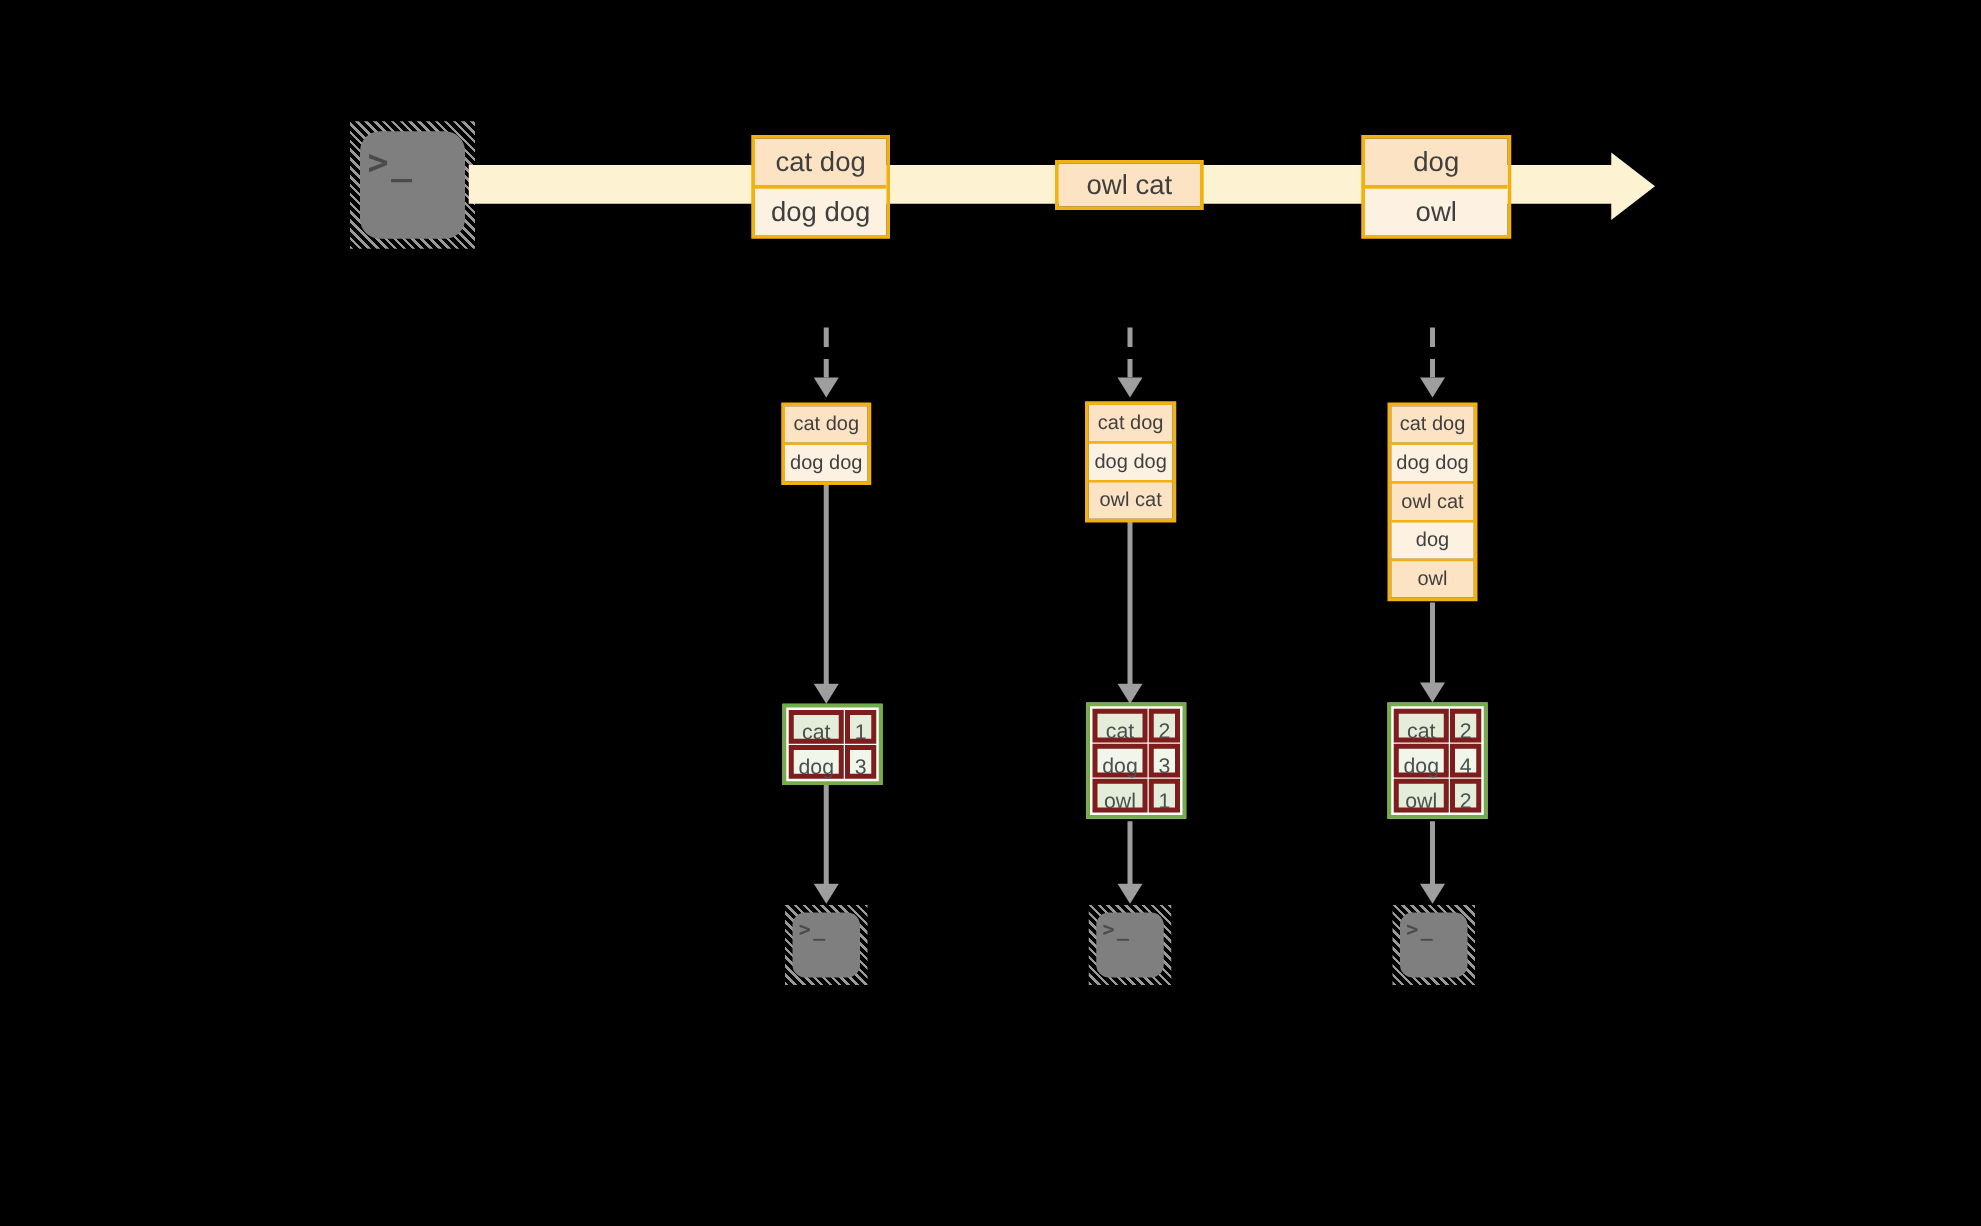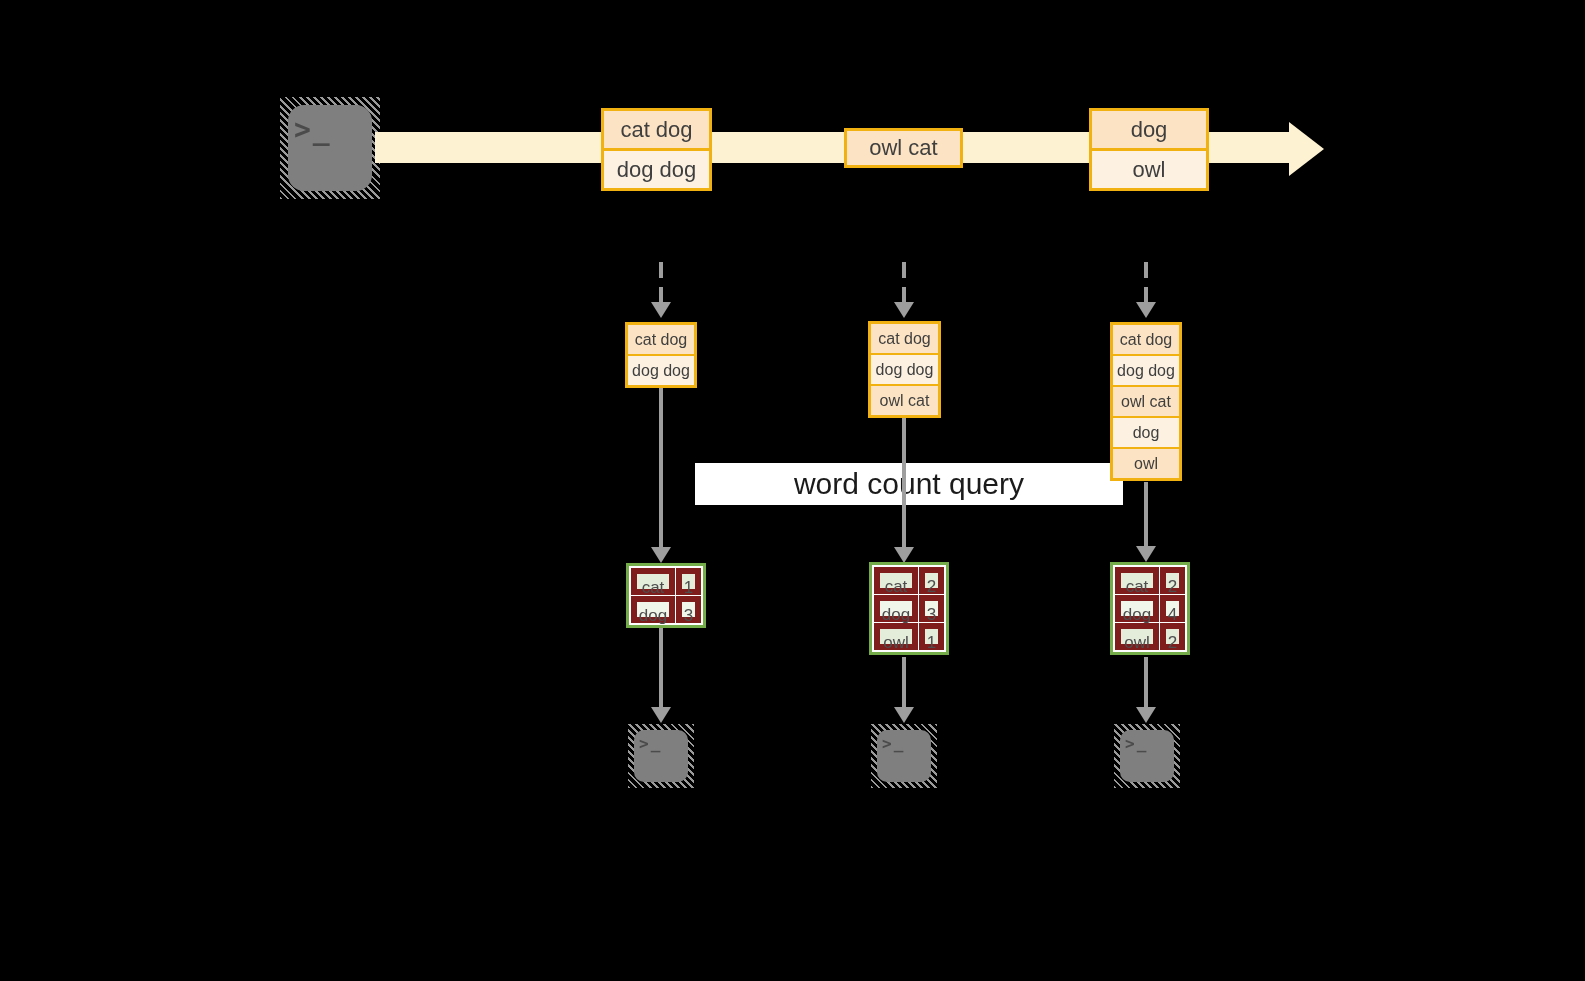--- a/index.html
+++ b/index.html
@@ -39,21 +39,21 @@
   .vline.dashed{background:repeating-linear-gradient(to bottom,#9e9e9e 0 16px,transparent 16px 25px);}
   .vhead{position:absolute;width:0;height:0;z-index:2;
     border-left:10px solid transparent;border-right:10px solid transparent;border-top:16px solid #9e9e9e;}
   
   .query-label{position:absolute;left:695px;top:463px;width:428px;height:42px;background:#ffffff;
     z-index:1;text-align:center;line-height:42px;font-size:30px;color:#1b1b1b;}
   
   .wc-table{position:absolute;z-index:3;border:3px solid #74ac49;background:#ffffff;
     display:grid;grid-template-columns:44px 25px;gap:1px;padding:2px;}
   .wc-cell{height:27px;line-height:27px;text-align:center;font-size:17px;color:#4e4e4e;
-    border:6px solid #7f1d1d;box-sizing:border-box;}
+    border:4px solid #7f1d1d;box-sizing:border-box;}
   .gfill-a{background:#e4edda;}
   .gfill-b{background:#f1f6eb;}
 </style>
 </head>
 <body>
 
 <div id="canvas">
 
   <div class="terminal big" style="left:280px;top:97px;width:100px;height:102px;">
     <div class="hatch-bg"></div>
@@ -93,21 +93,20 @@
     <div class="stack-row fill-a">owl cat</div>
   </div>
   <div class="stack" style="left:1110px;top:322px;width:66px;">
     <div class="stack-row fill-a">cat dog</div>
     <div class="stack-row fill-b">dog dog</div>
     <div class="stack-row fill-a">owl cat</div>
     <div class="stack-row fill-b">dog</div>
     <div class="stack-row fill-a">owl</div>
   </div>
 
-  <div class="query-label">word count query</div>
 
   <div class="vline" style="left:659px;top:388px;height:160px;"></div>
   <div class="vhead" style="left:651px;top:547px;"></div>
   <div class="vline" style="left:902px;top:417px;height:131px;"></div>
   <div class="vhead" style="left:894px;top:547px;"></div>
   <div class="vline" style="left:1144px;top:482px;height:65px;"></div>
   <div class="vhead" style="left:1136px;top:546px;"></div>
 
   <div class="wc-table" style="left:626px;top:563px;">
     <div class="wc-cell gfill-a">cat</div>

